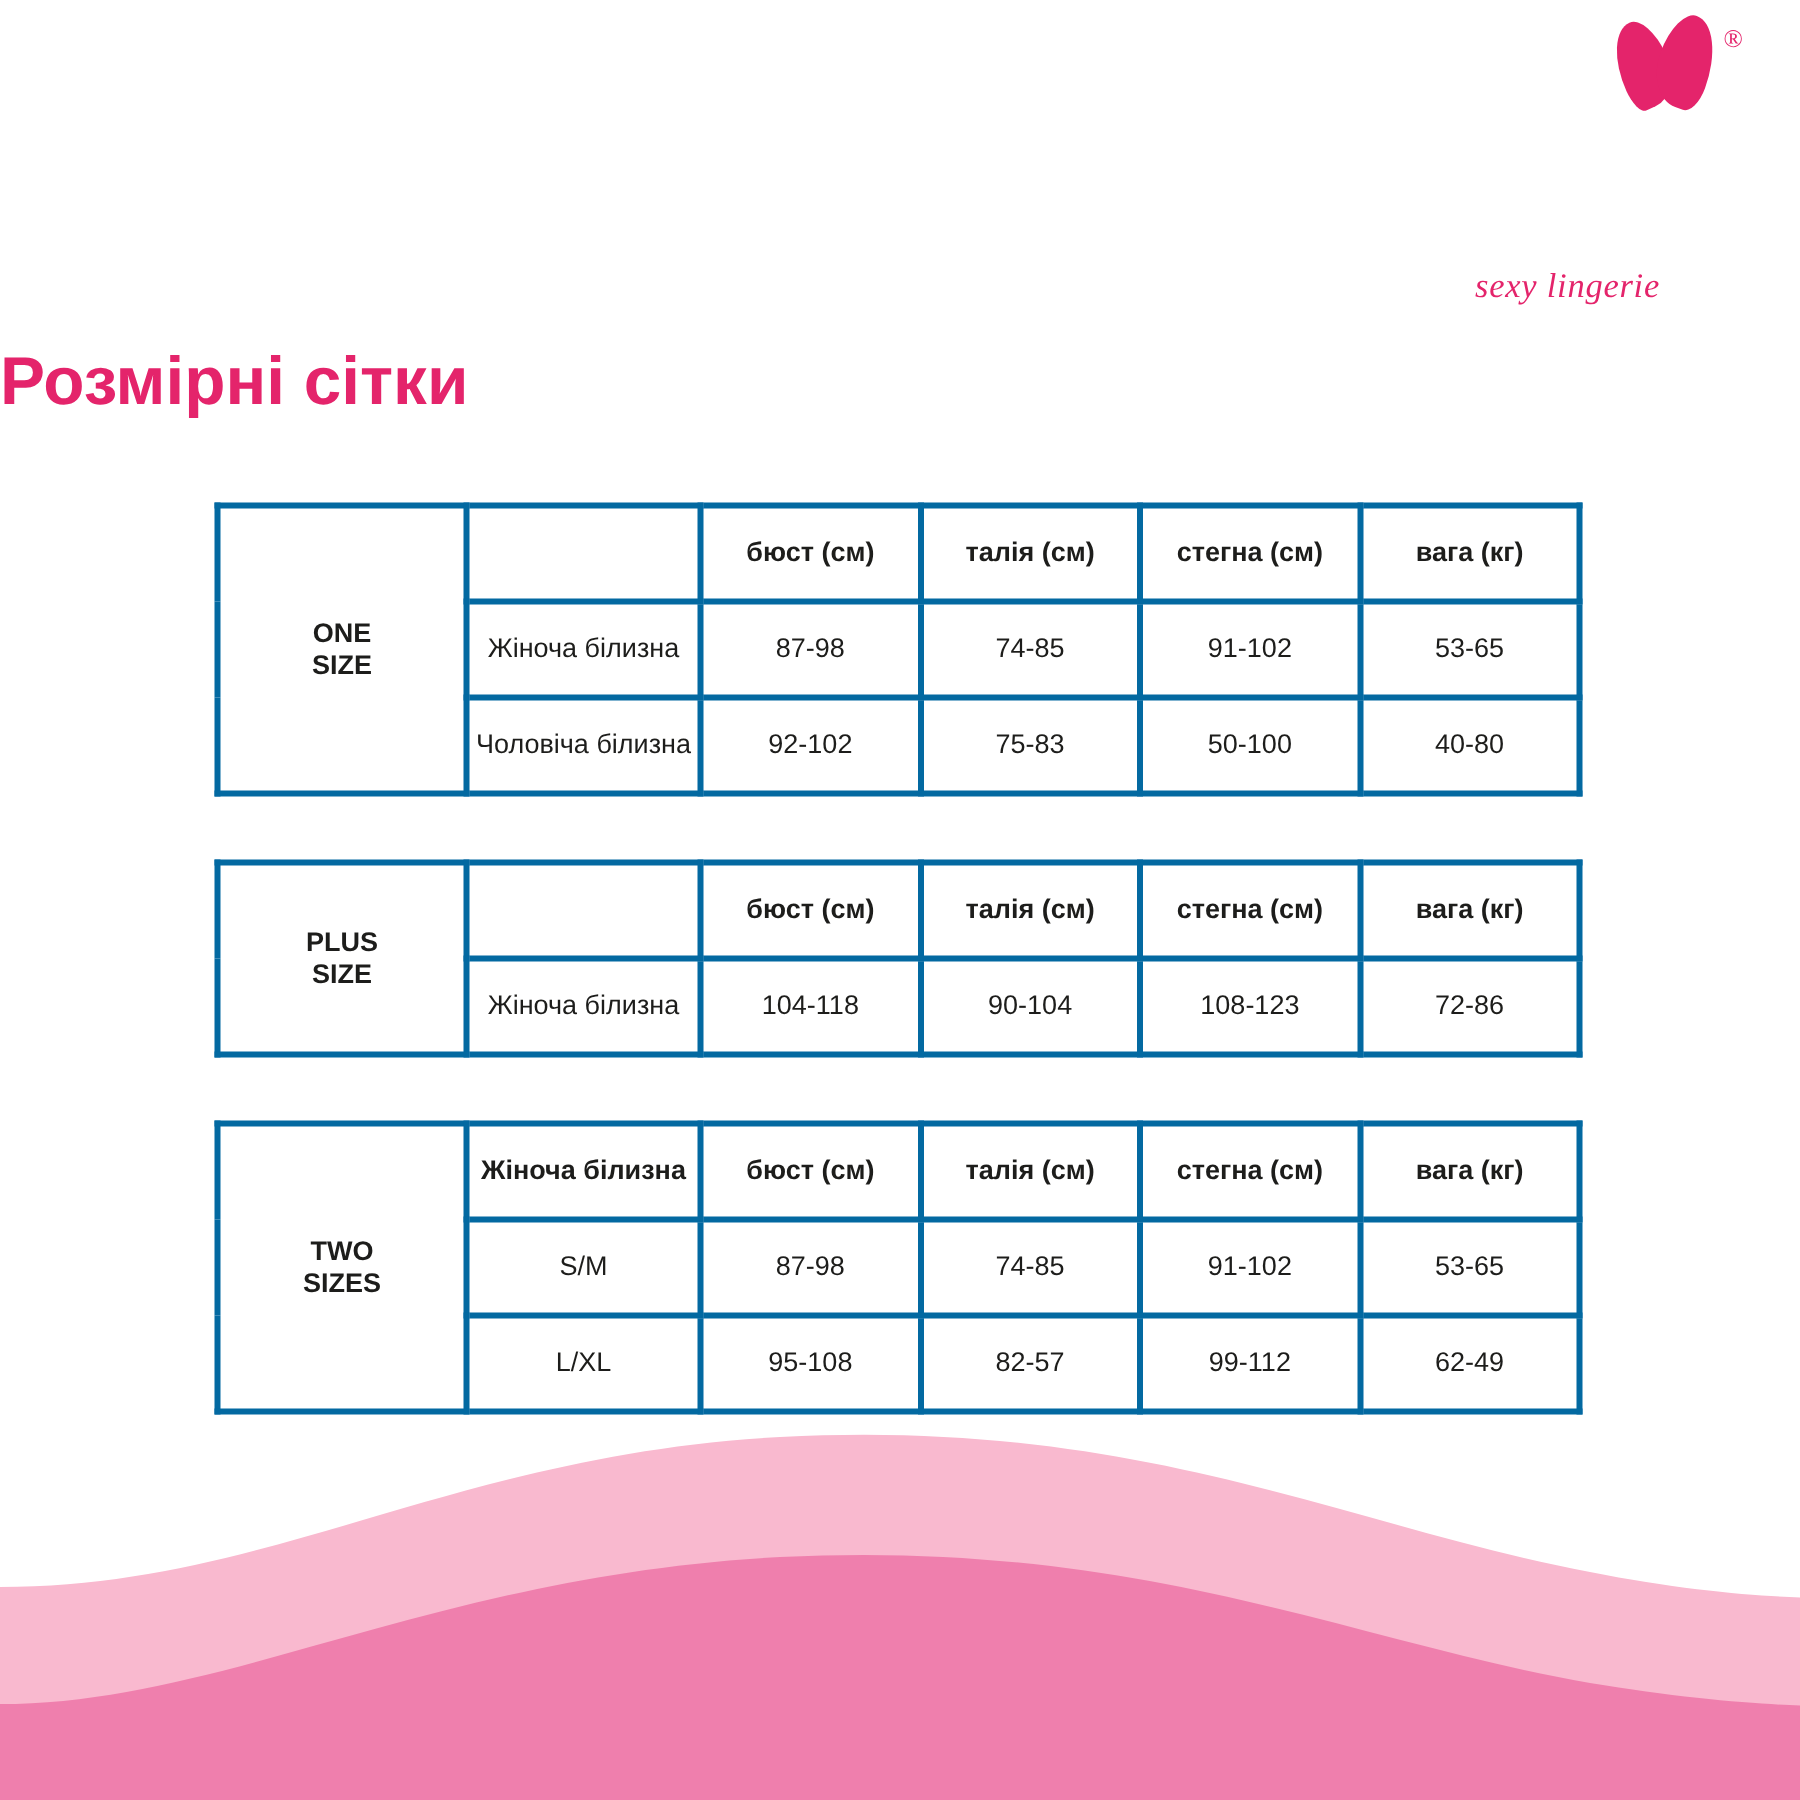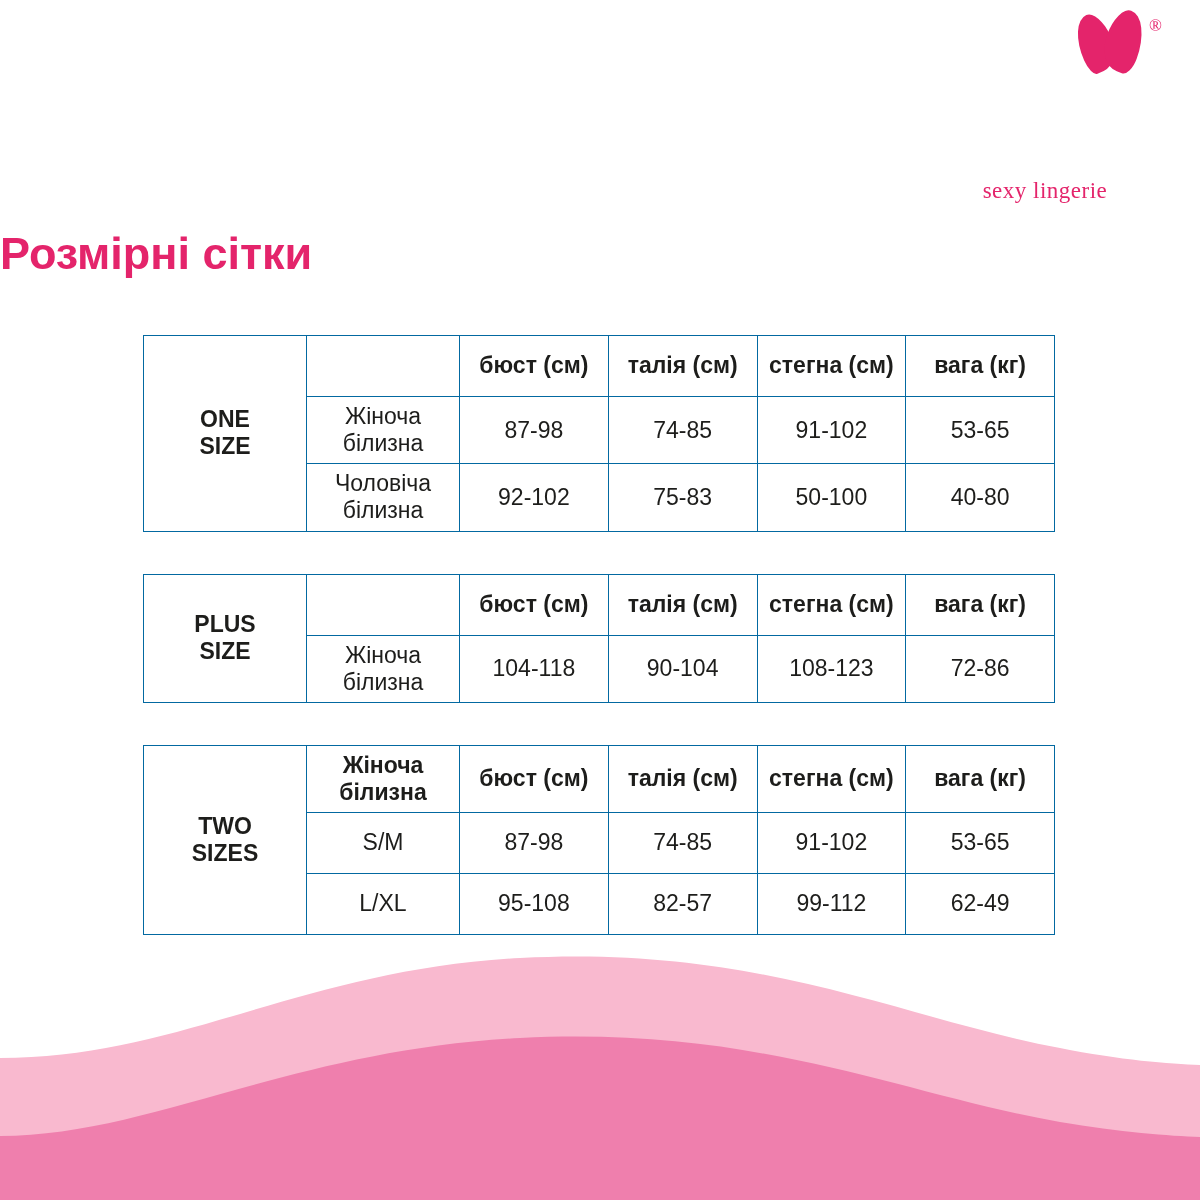--- a/index.html
+++ b/index.html
@@ -70,20 +70,21 @@
     color: #e4246b;
     font-family: "Liberation Serif", serif;
   }
   .logo-tagline {
     position: absolute;
     left: 0;
     top: 168px;
     width: 230px;
     text-align: center;
     font-family: "Liberation Serif", serif;
+    font-style: italic;
     font-size: 23px;
     color: #e4246b;
     letter-spacing: 0.5px;
   }
 
   
   .page-title {
     position: absolute;
     top: 228px;
     left: 0;
@@ -100,25 +101,25 @@
     left: 143px;
     top: 335px;
     width: 912px;
   }
   table.size-table {
     border-collapse: collapse;
     width: 912px;
     table-layout: fixed;
   }
   table.size-table td {
-    border: 1px solid #0369a1;
+    border: 4px solid #0369a1;
     text-align: center;
     vertical-align: middle;
     color: #1d1d1b;
-    font-size: 23px;
+    font-size: 18px;
     padding: 6px 2px;
     line-height: 1.18;
   }
   td.label-cell {
     width: 158px;
     color: #e4246b;
     font-weight: bold;
     font-size: 25px;
     line-height: 1.25;
   }

